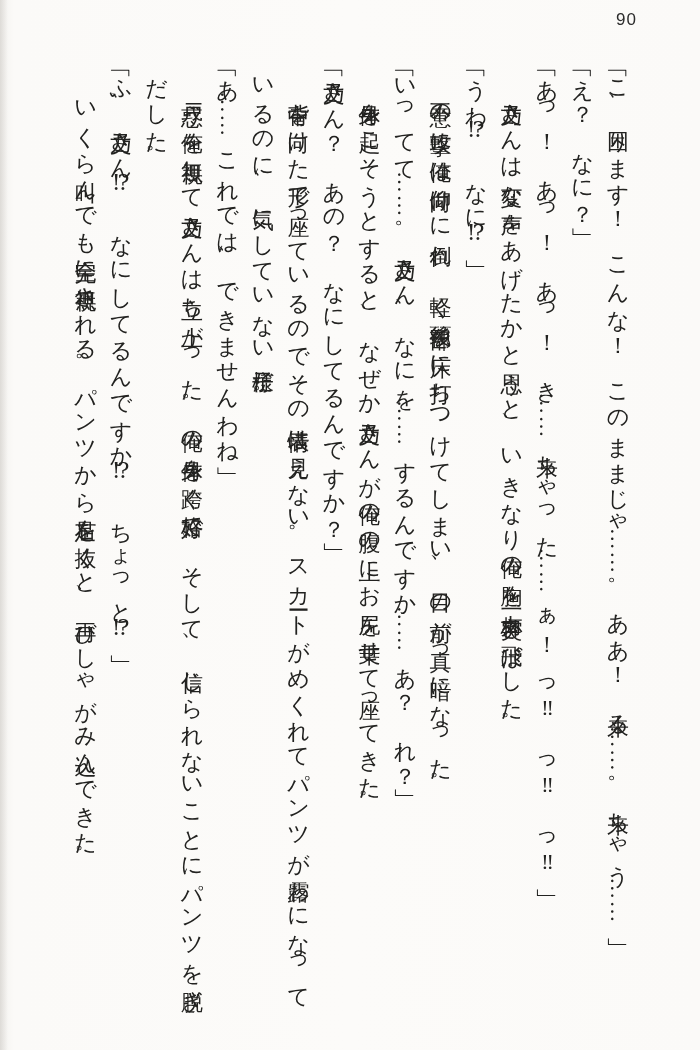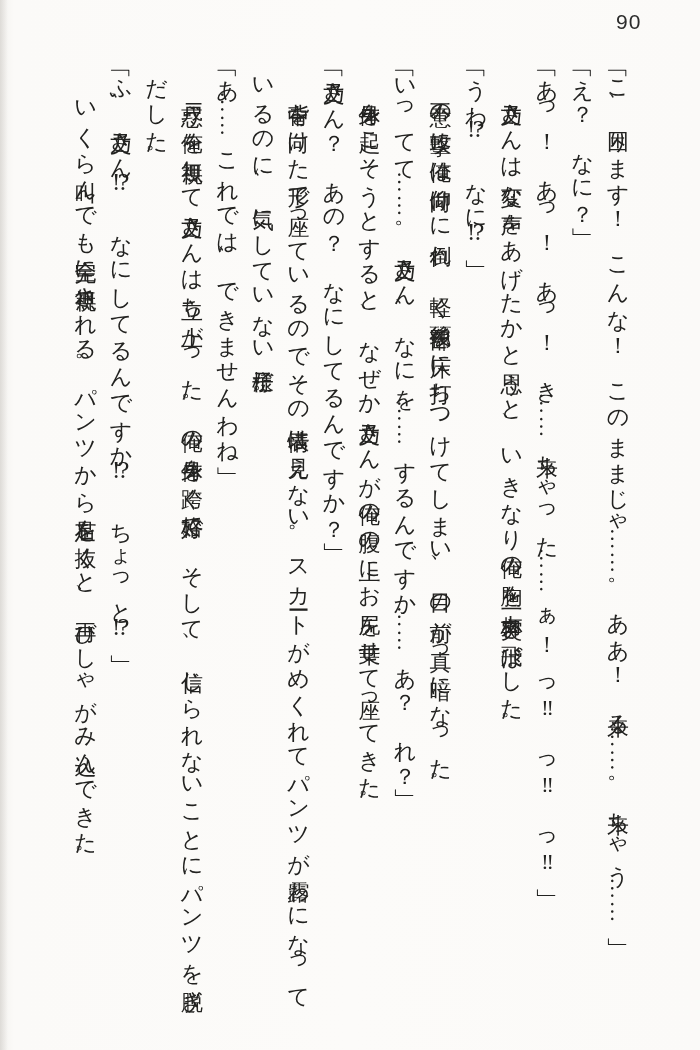--- a/index.html
+++ b/index.html
@@ -15,21 +15,21 @@
     left: 0; top: 0;
     width: 700px;
     height: 1050px;
     background: linear-gradient(90deg, #f4f2ef 0%, #fbfaf8 2%, #fcfbf9 50%, #fbfaf8 100%);
     font-family: "Liberation Serif", "DejaVu Serif", serif;
   }
   .page-number {
     position: absolute;
     top: 10px;
     left: 616px;
-    font-size: 21px;
+    font-size: 17px;
     letter-spacing: 1px;
     color: #2c2c2c;
     font-family: "Liberation Sans", "DejaVu Sans", sans-serif;
   }
   .text-block {
     position: absolute;
     top: 63px;
     right: 64px;
     height: 945px;
     writing-mode: vertical-rl;

